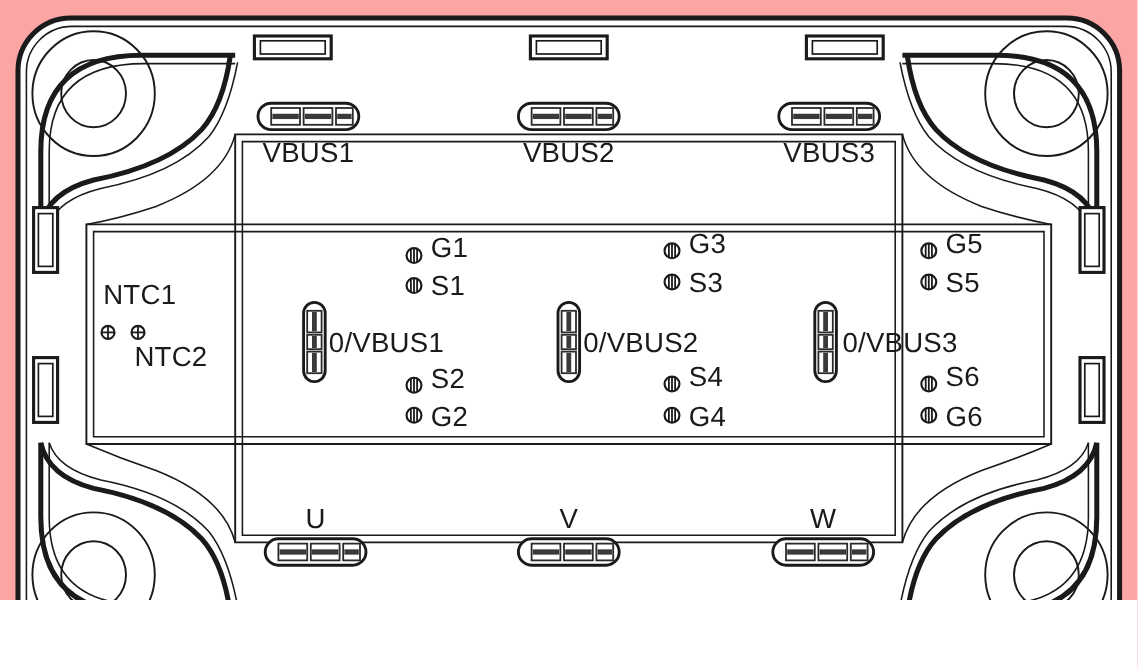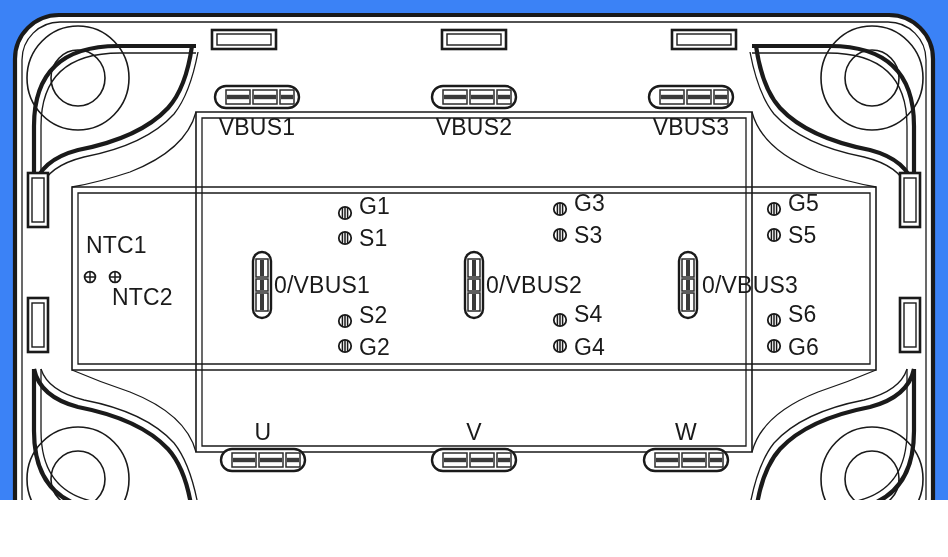--- a/index.html
+++ b/index.html
@@ -8,21 +8,21 @@
     padding: 0;
     background: #ffffff;
   }
   body {
     font-family: "Liberation Sans", sans-serif;
   }
   #stage {
     position: relative;
     width: 948px;
     height: 500px;
-    background: #3b82f6;
+    background: #fca5a5;
     overflow: hidden;
     text-decoration: underline;
   }
   #module-svg {
     display: block;
     width: 948px;
     height: 557px;
   }
   .ink {
     fill: none;

